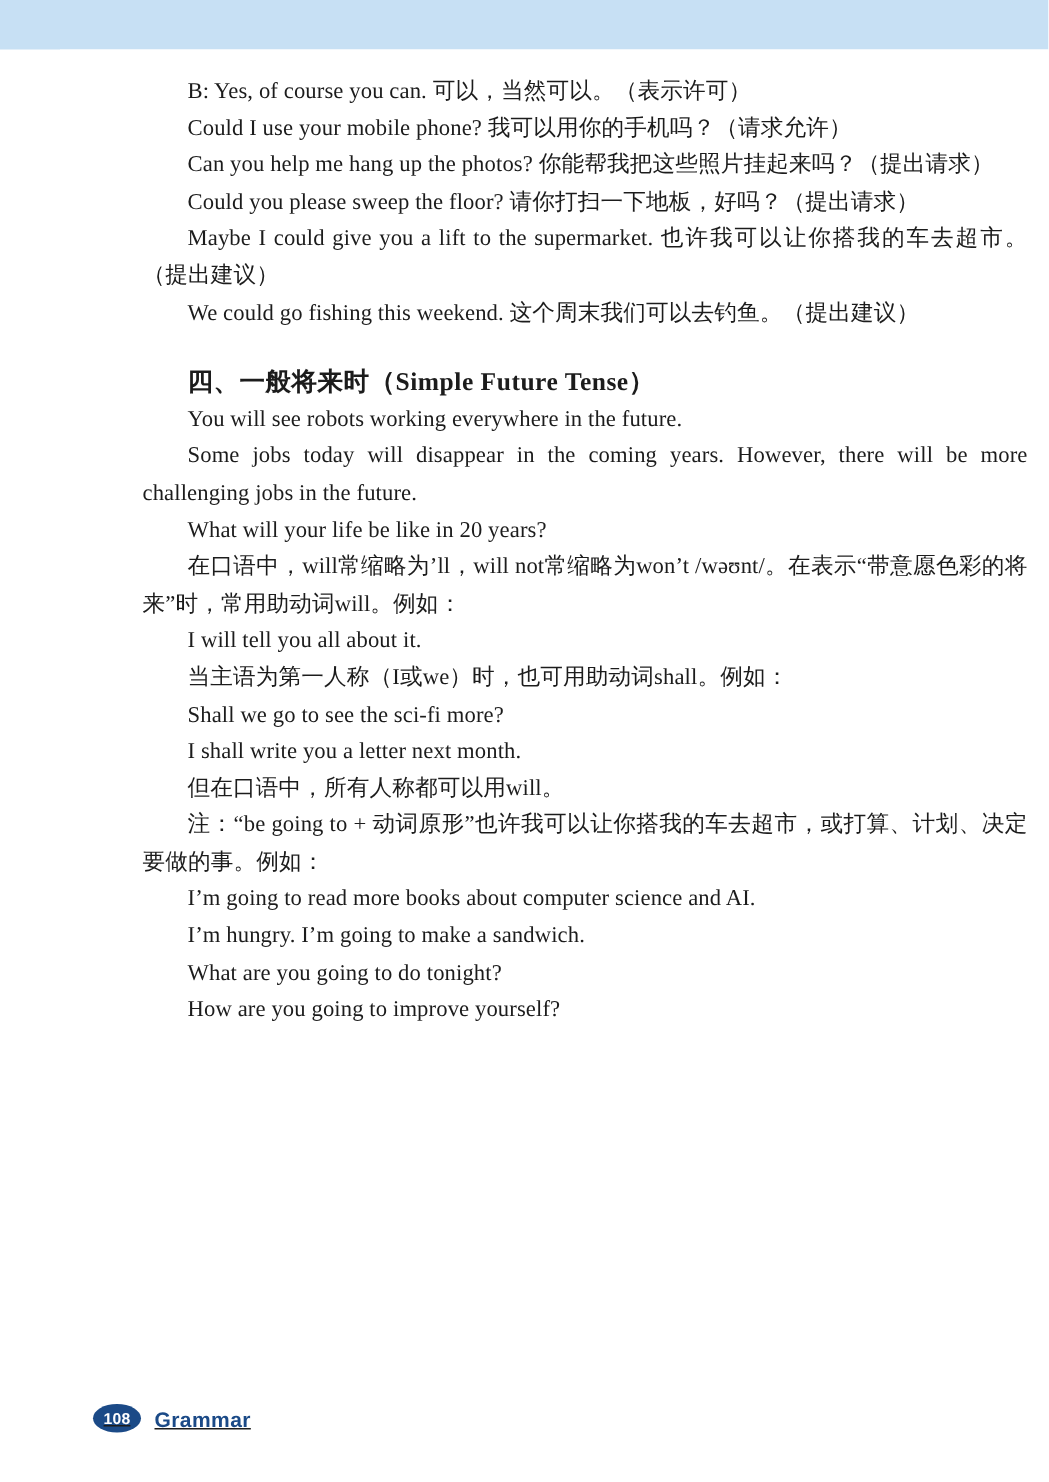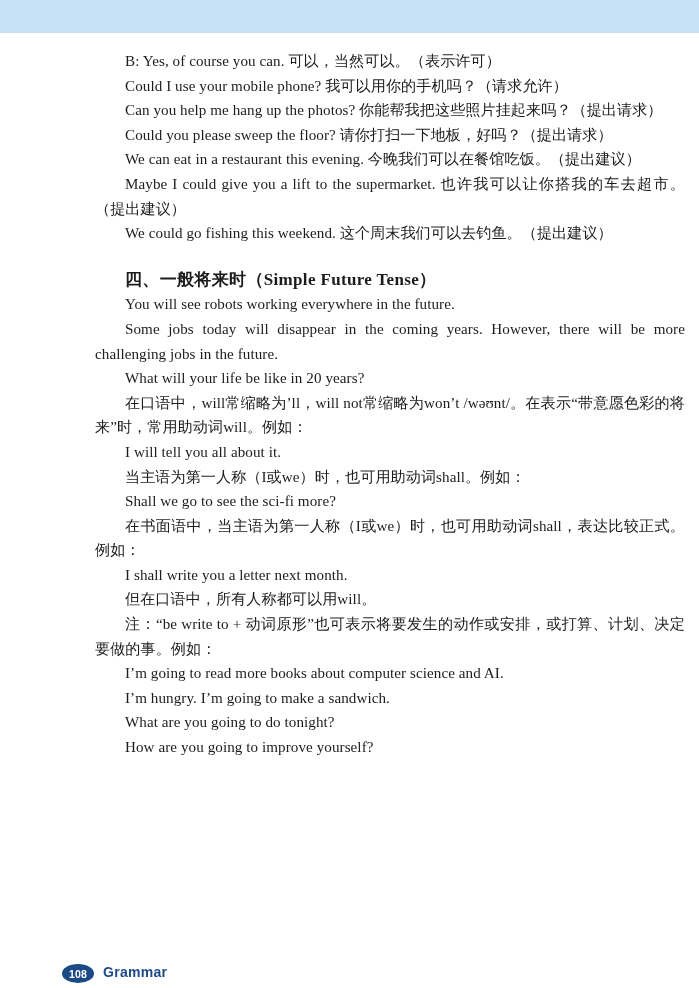--- a/index.html
+++ b/index.html
@@ -69,24 +69,25 @@
     text-indent: 30px;
     letter-spacing: 0.02em;
   }
 
   .gap-before-heading { height: 22px; }
 
   
   #footer {
     position: absolute;
     left: 22px;
-    bottom: 5px;
+    bottom: 33px;
     display: flex;
-    align-items: flex-start;
+    align-items: center;
     gap: 9px;
+    text-decoration: underline;
   }
   #page-badge {
     width: 32px;
     height: 19px;
     border-radius: 50%;
     background: #1b4a87;
     color: #ffffff;
     font-family: "Liberation Sans", sans-serif;
     font-size: 10.5px;
     font-weight: bold;
@@ -109,45 +110,43 @@
 <div id="top-band" style="background: rgb(199, 224, 244);"></div>
 
 <div id="page">
 
   <div id="content">
 
     <p class="line example">B: Yes, of course you can. 可以，当然可以。（表示许可）</p>
     <p class="line example">Could I use your mobile phone? 我可以用你的手机吗？（请求允许）</p>
     <p class="line example">Can you help me hang up the photos? 你能帮我把这些照片挂起来吗？（提出请求）</p>
     <p class="line example">Could you please sweep the floor? 请你打扫一下地板，好吗？（提出请求）</p>
-    <p class="line example">We can eat in a restaurant this evening. 今晚我们可以在餐馆吃饭。（提出建议）</p>
     <p class="line example">Maybe I could give you a lift to the supermarket. 也许我可以让你搭我的车去超市。（提出建议）</p>
     <p class="line example">We could go fishing this weekend. 这个周末我们可以去钓鱼。（提出建议）</p>
 
     <div class="gap-before-heading"></div>
 
     <p class="section-heading">四、一般将来时（Simple Future Tense）</p>
 
 
     <p class="line example">You will see robots working everywhere in the future.</p>
     <p class="line example">Some jobs today will disappear in the coming years. However, there will be more challenging jobs in the future.</p>
     <p class="line example">What will your life be like in 20 years?</p>
 
     <p class="line para">在口语中，will常缩略为’ll，will not常缩略为won’t /wəʊnt/。在表示“带意愿色彩的将来”时，常用助动词will。例如：</p>
     <p class="line example">I will tell you all about it.</p>
 
     <p class="line para">当主语为第一人称（I或we）时，也可用助动词shall。例如：</p>
     <p class="line example">Shall we go to see the sci-fi more?</p>
 
-    <p class="line para">在书面语中，当主语为第一人称（I或we）时，也可用助动词shall，表达比较正式。例如：</p>
     <p class="line example">I shall write you a letter next month.</p>
 
     <p class="line example">但在口语中，所有人称都可以用will。</p>
 
-    <p class="line para">注：“be write to + 动词原形”也可表示将要发生的动作或安排，或打算、计划、决定要做的事。例如：</p>
+    <p class="line para">注：“be going to + 动词原形”也许我可以让你搭我的车去超市，或打算、计划、决定要做的事。例如：</p>
 
     <p class="line example">I’m going to read more books about computer science and AI.</p>
     <p class="line example">I’m hungry. I’m going to make a sandwich.</p>
     <p class="line example">What are you going to do tonight?</p>
     <p class="line example">How are you going to improve yourself?</p>
 
   </div>
 
   <div id="footer">
     <div id="page-badge" style="background: rgb(27, 74, 135);">108</div>

